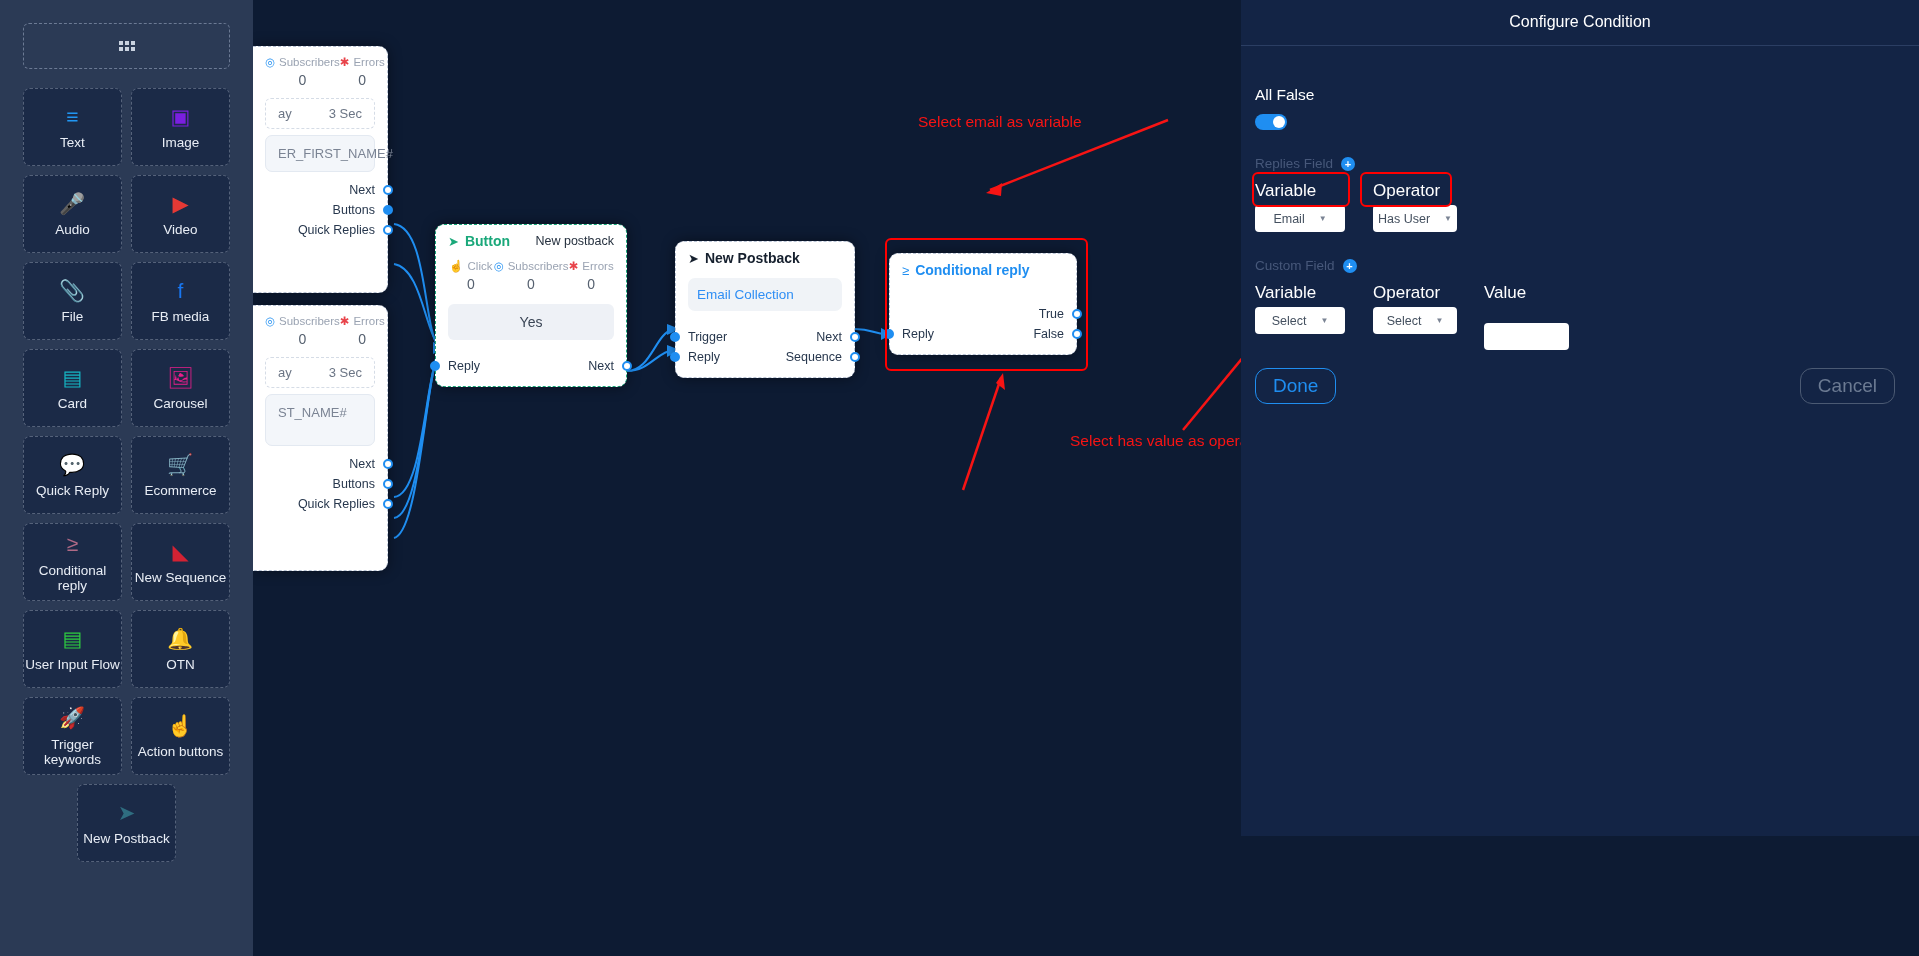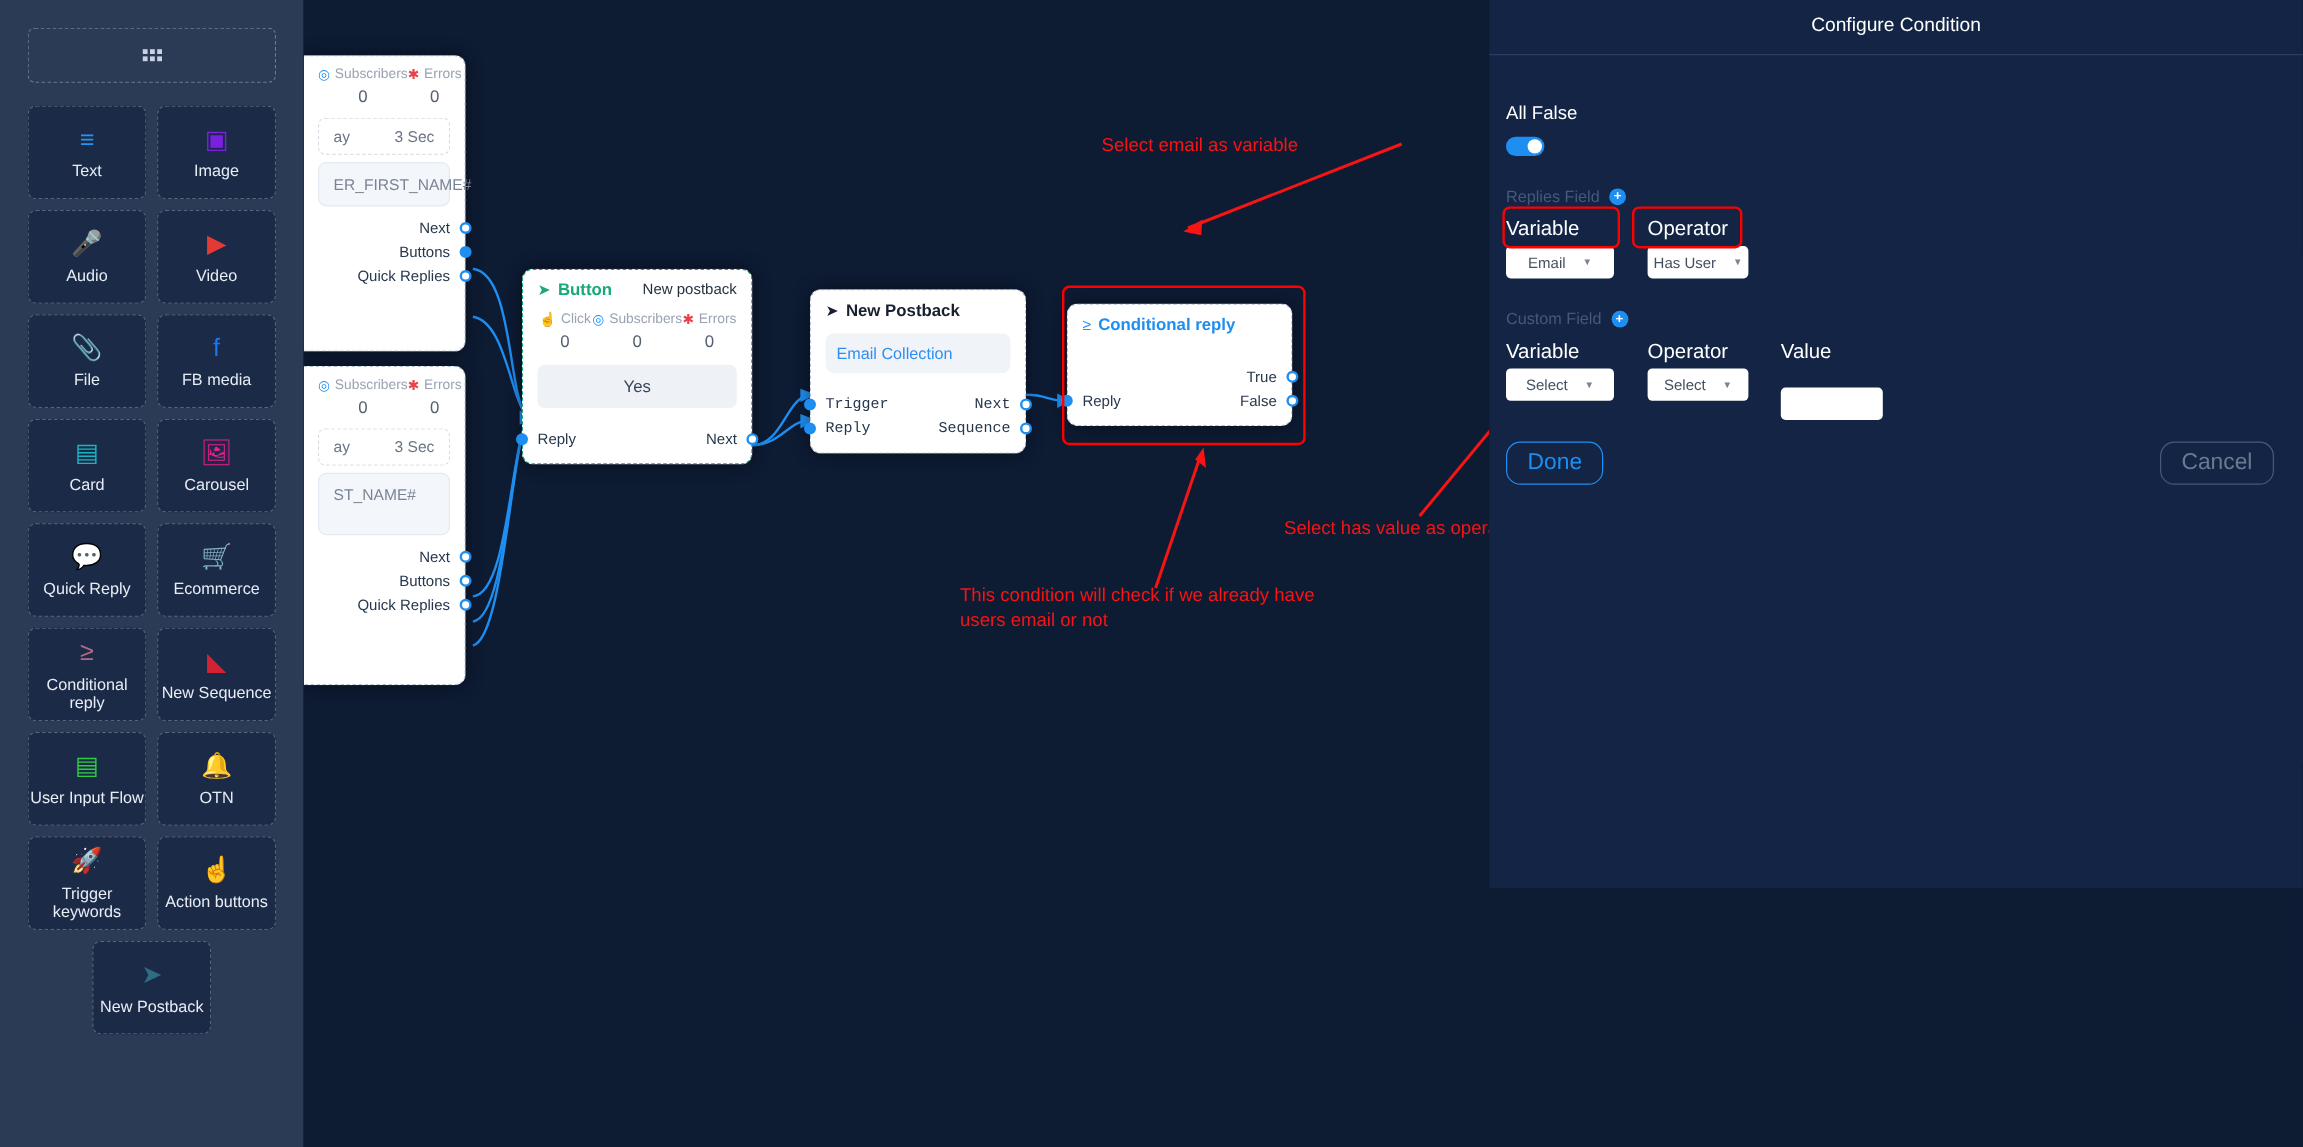--- a/index.html
+++ b/index.html
@@ -84,21 +84,21 @@
 
   #node-postback { left: 422px; top: 241px; width: 180px; }
   #node-cond { left: 636px; top: 253px; width: 188px; }
 
   .red-hl { position: absolute; border: 2.5px solid #f00; border-radius: 6px; }
 
   
   .anno { position: absolute; color: #f71414; font-size: 15.5px; line-height: 1.35; }
 
   
-  #panel { position: absolute; left: 1241px; top: 0; width: 678px; height: 740px;
+  #panel { position: absolute; left: 1241px; top: 0; width: 678px; height: 836px;
     background: #132445; }
   #panel-title { text-align: center; color: #fff; font-size: 16px; padding: 13px 0 14px;
     border-bottom: 1px solid #2b3e63; }
   .match-row { display: flex; padding: 40px 0 0 14px; }
   .match-col { width: 180px; }
   .match-lbl { color: #fff; font-size: 15.5px; }
   .toggle { margin-top: 10px; width: 32px; height: 16px; border-radius: 9px;
     position: relative; cursor: pointer; }
   .toggle.on { background: #1f8ef1; }
   .toggle.off { background: #9aa3ad; }
@@ -352,21 +352,21 @@
       </div>
     </div>
 
     <div class="node" id="node-postback">
       <div class="node-head">
         <span style="color:#16202e;font-size:13px;">➤</span>
         <span class="node-title" style="color:#16202e;">New Postback</span>
       </div>
       <div style="margin:10px 12px; background:#f0f3f7; border-radius:7px; padding:9px;
                   text-align:left; font-size:13.5px; color:#2f8ef4;">Email Collection</div>
-      <div class="ports" style="padding-top:6px;font-family:Liberation Mono, monospace;">
+      <div class="ports" style="padding-top:6px;">
         <div class="port left">
           <span class="dot filled"></span>
           <span>Trigger</span>
           <span style="margin-left:auto;">Next</span>
           <span class="dot" style="right:-18px;left:auto;"></span>
         </div>
         <div class="port left">
           <span class="dot filled"></span>
           <span>Reply</span>
           <span style="margin-left:auto;">Sequence</span>
@@ -400,21 +400,20 @@
       <line x1="915" y1="120" x2="737" y2="190" stroke="#f71414" stroke-width="2.5"></line>
       <polygon points="733,193 749,183 748,196" fill="#f71414"></polygon>
       <line x1="710" y1="490" x2="748" y2="378" stroke="#f71414" stroke-width="2.5"></line>
       <polygon points="750,373 752,390 743,383" fill="#f71414"></polygon>
       <line x1="930" y1="430" x2="1120" y2="200" stroke="#f71414" stroke-width="2.5"></line>
     </svg>
   </div>
 
   <div class="anno" id="anno-variable" style="left:918px; top:112px;">Select email as variable</div>
   <div class="anno" id="anno-operator" style="left:1070px; top:431px;">Select has value as operator</div>
-  <div class="anno" id="anno-condition" style="left:800px; top:487px; width:300px;">This condition will check if  we already have users email or not</div>
 
   <svg style="position:absolute;left:1100px;top:190px;width:320px;height:250px;pointer-events:none;">
     <line x1="260" y1="240" x2="262" y2="20" stroke="#f71414" stroke-width="2.5"></line>
     <polygon points="263,8 270,26 255,24" fill="#f71414"></polygon>
   </svg>
 
   <div id="panel">
     <div id="panel-title">Configure Condition</div>
 
     <div class="match-row">

